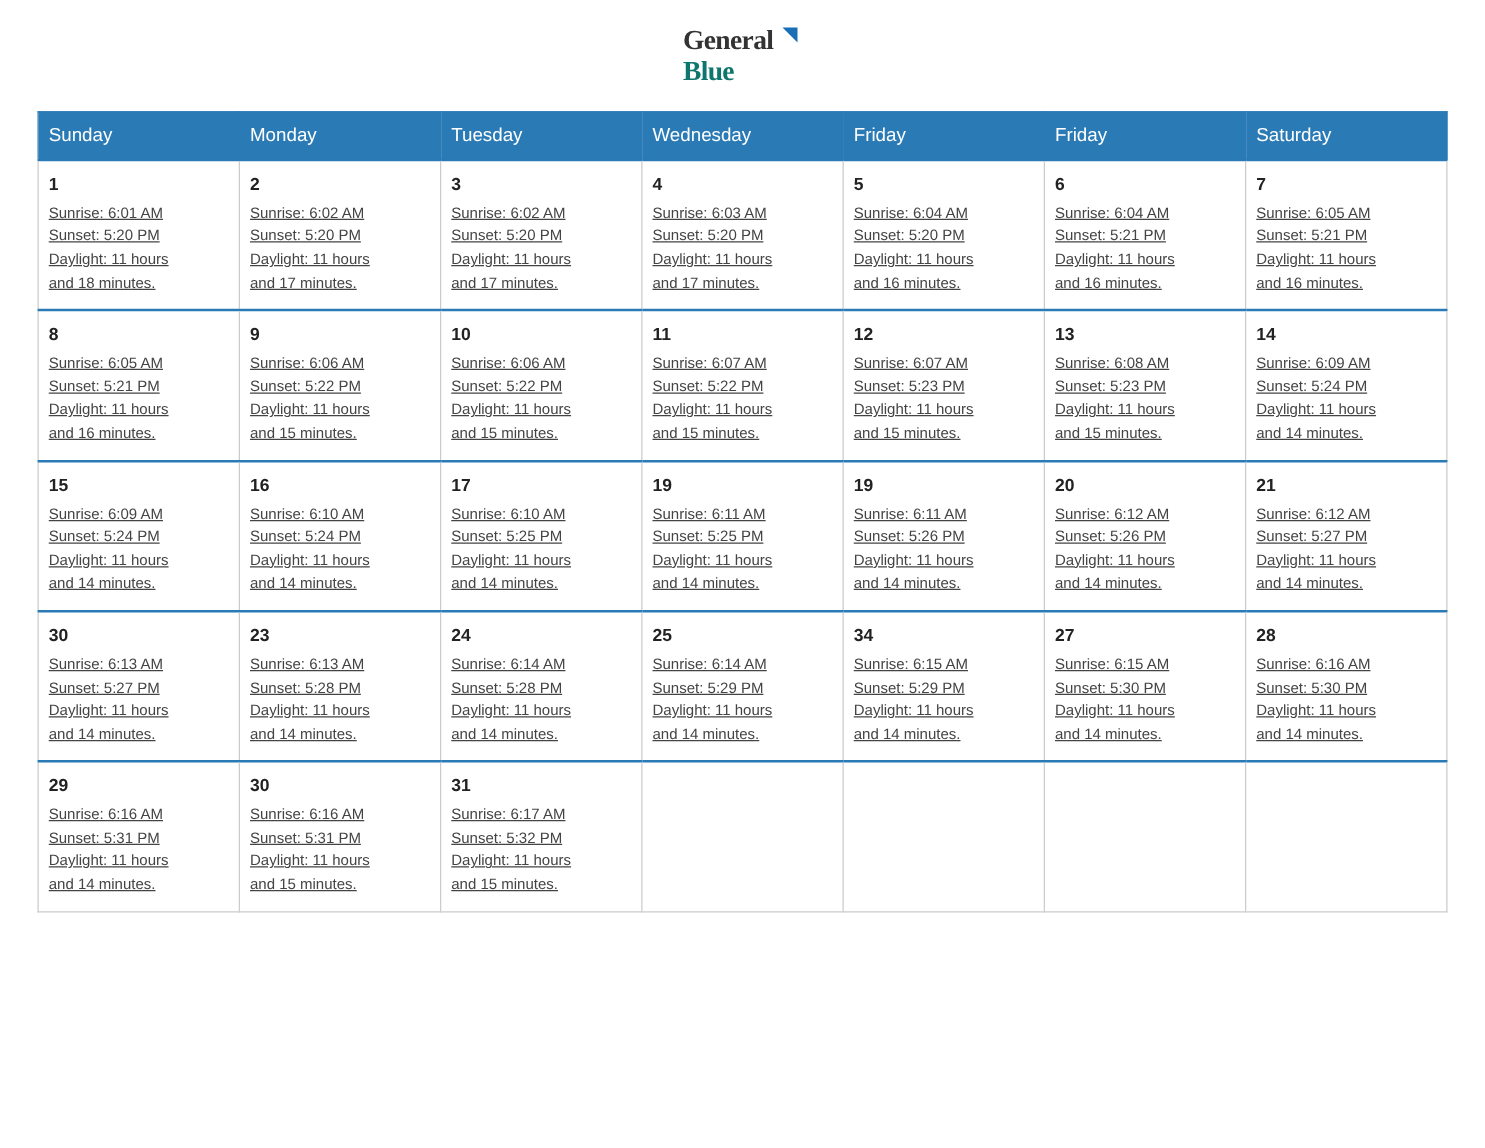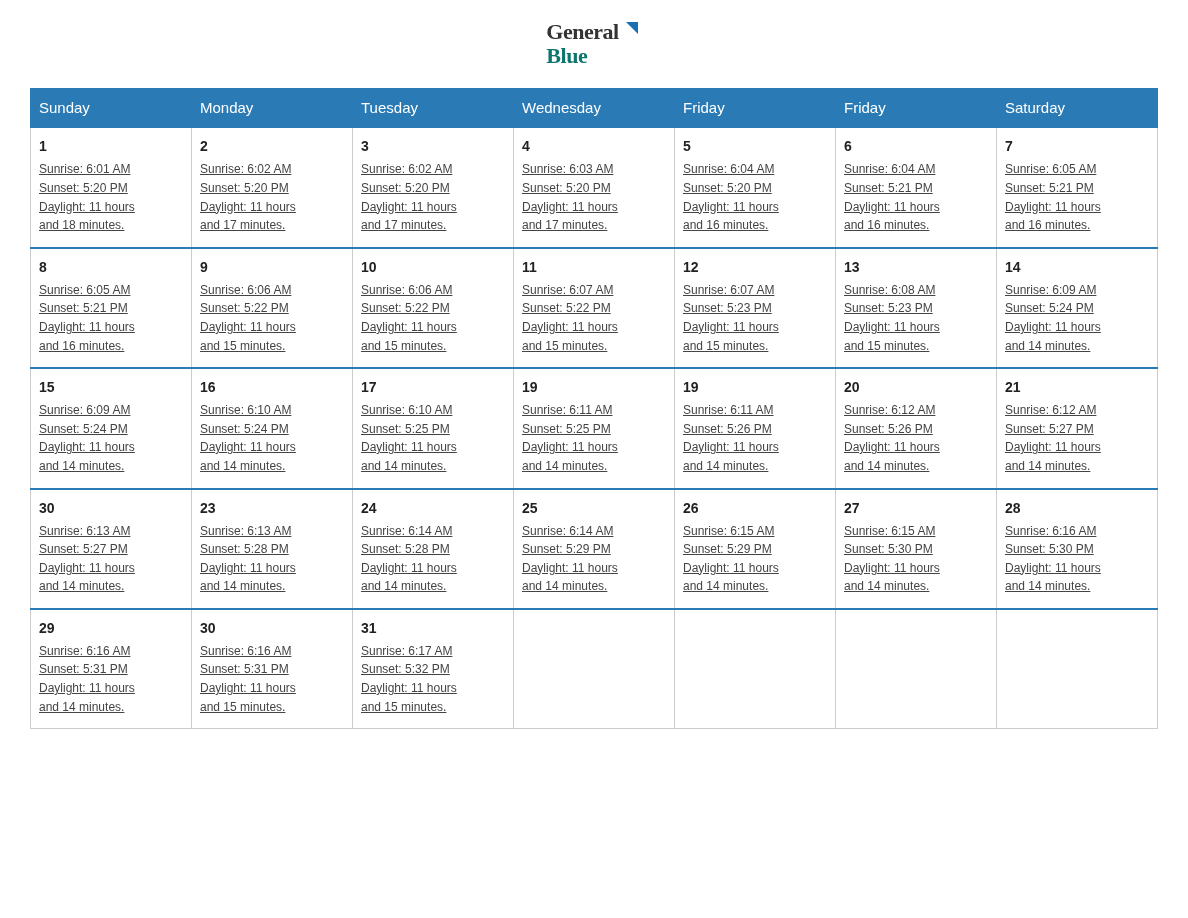--- a/index.html
+++ b/index.html
@@ -237,21 +237,21 @@
         </td>
         <td>
           <span class="day-number">24</span>
           <div class="day-info">Sunrise: 6:14 AM<br>Sunset: 5:28 PM<br>Daylight: 11 hours<br>and 14 minutes.</div>
         </td>
         <td>
           <span class="day-number">25</span>
           <div class="day-info">Sunrise: 6:14 AM<br>Sunset: 5:29 PM<br>Daylight: 11 hours<br>and 14 minutes.</div>
         </td>
         <td>
-          <span class="day-number">26</span>
+          <span class="day-number">34</span>
           <div class="day-info">Sunrise: 6:15 AM<br>Sunset: 5:29 PM<br>Daylight: 11 hours<br>and 14 minutes.</div>
         </td>
         <td>
           <span class="day-number">27</span>
           <div class="day-info">Sunrise: 6:15 AM<br>Sunset: 5:30 PM<br>Daylight: 11 hours<br>and 14 minutes.</div>
         </td>
         <td>
           <span class="day-number">28</span>
           <div class="day-info">Sunrise: 6:16 AM<br>Sunset: 5:30 PM<br>Daylight: 11 hours<br>and 14 minutes.</div>
         </td>

